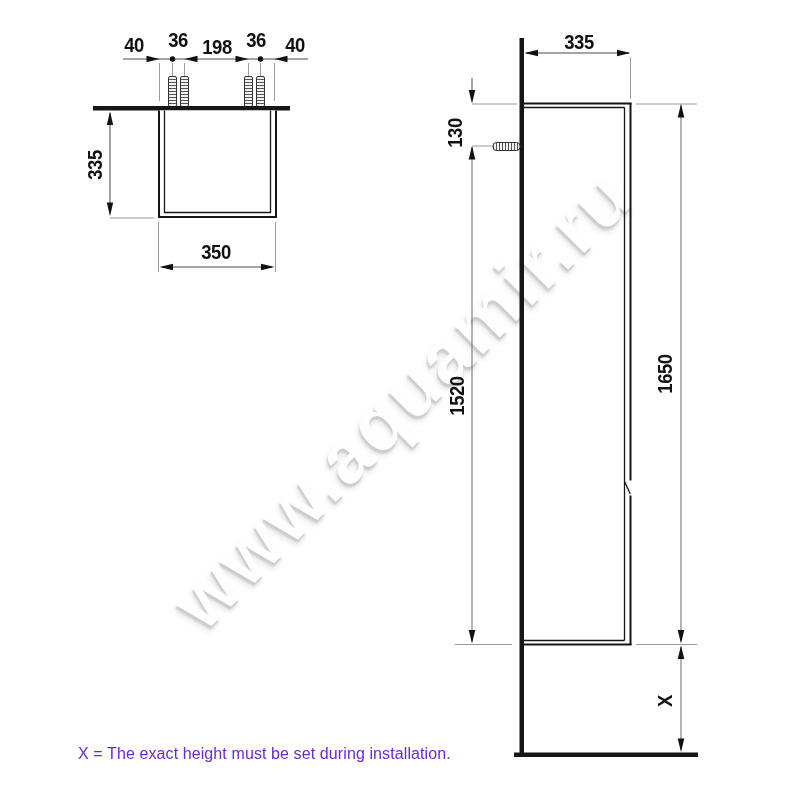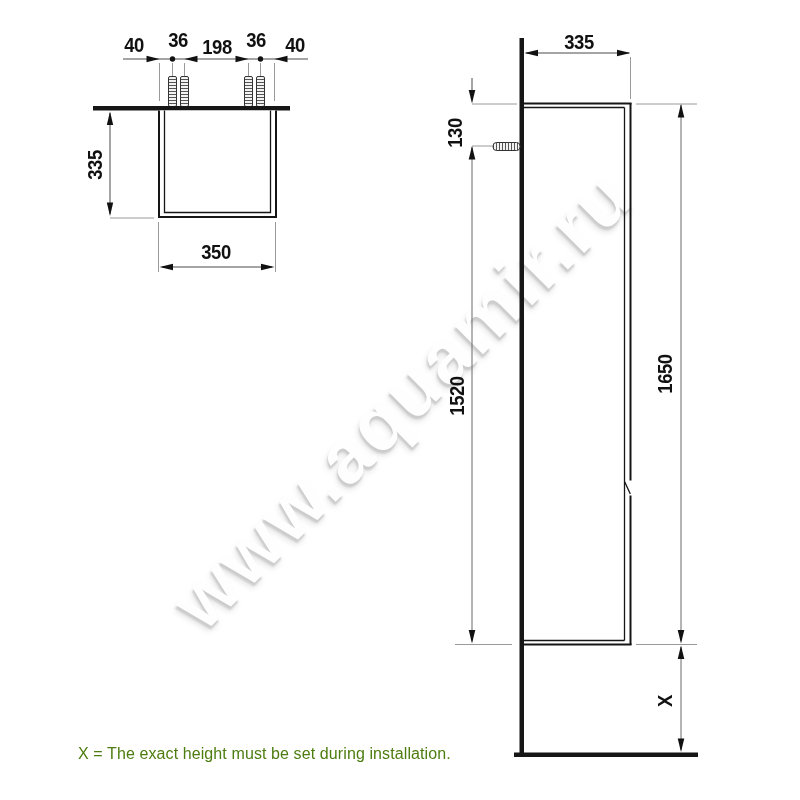--- a/index.html
+++ b/index.html
@@ -17,21 +17,21 @@
   }
   #drawing{position:absolute;left:0;top:0;z-index:2;}
   .dim-label{
     position:absolute;z-index:3;white-space:nowrap;
     font-weight:bold;font-size:21px;color:#111;letter-spacing:-0.5px;
     transform:translate(-50%,-50%) scale(0.88,1);
   }
   .dim-label.rot{transform:translate(-50%,-50%) rotate(-90deg) scale(0.88,1);}
   #note{
     position:absolute;left:78px;top:745px;z-index:3;
-    font-size:16px;color:#4d7c0f;letter-spacing:0.1px;white-space:nowrap;
+    font-size:16px;color:#6d28d9;letter-spacing:0.1px;white-space:nowrap;
   }
 </style>
 </head>
 <body>
 
 <div id="stage">
 
   <div id="watermark">www.aquamir.ru</div>
 
   <svg id="drawing" width="800" height="800" viewBox="0 0 800 800" xmlns="http://www.w3.org/2000/svg">

